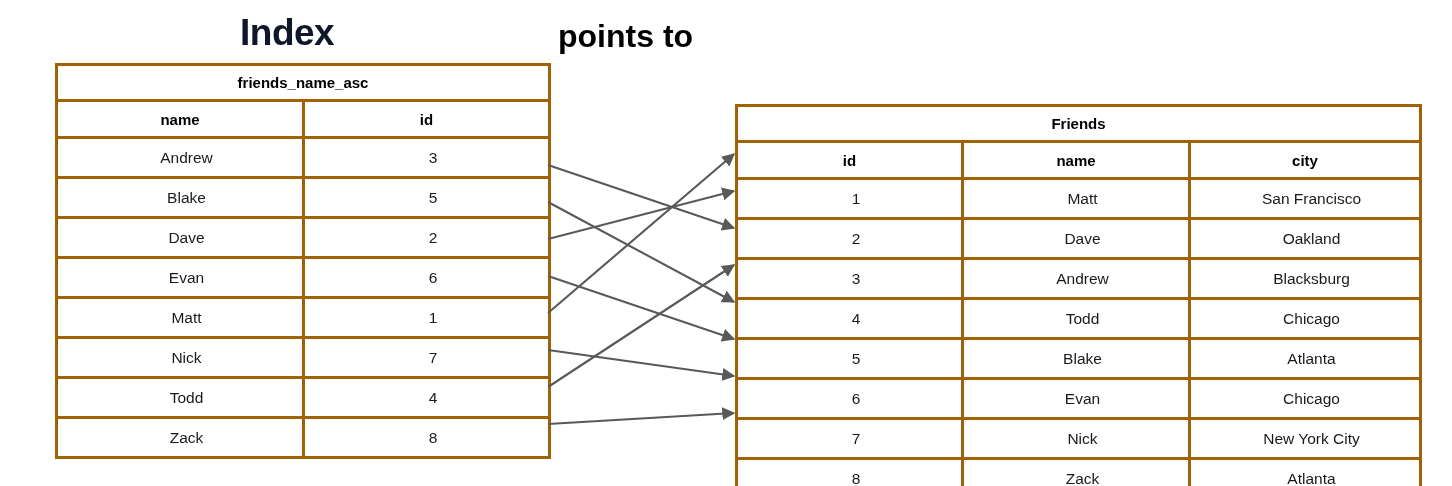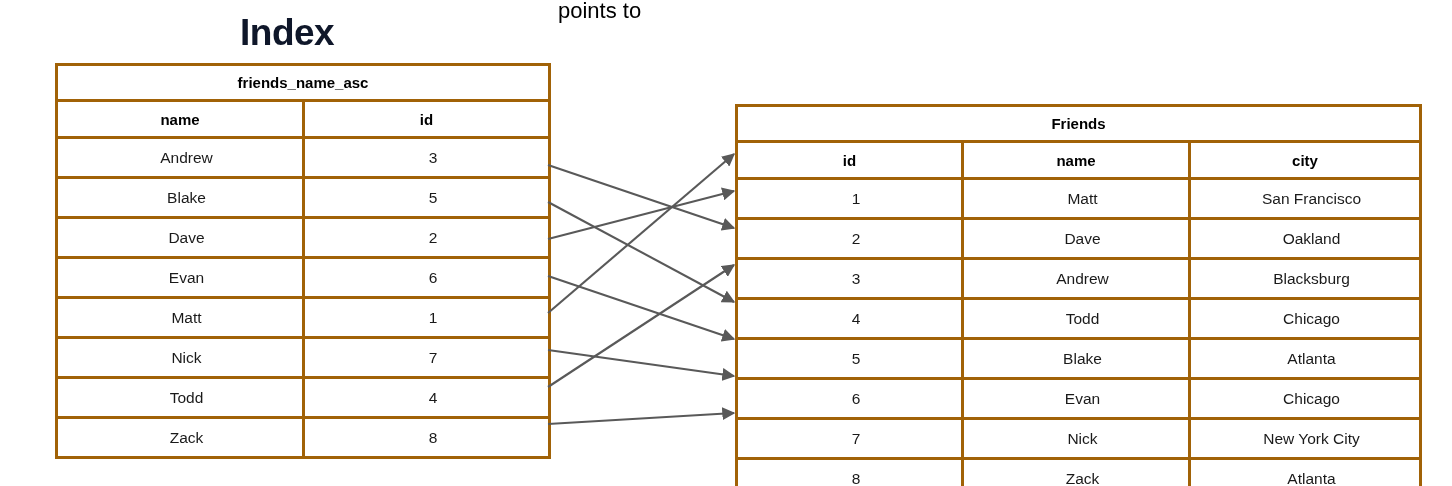--- a/index.html
+++ b/index.html
@@ -30,23 +30,23 @@
     line-height: 1;
     color: #0f172a;
     white-space: nowrap;
   }
   #title-index  { left: 240px; top: 14px; }
   #title-table  { left: 1020px; top: 22px; }
 
   .label-points-to {
     position: absolute;
     left: 558px;
-    top: 0;
-    font-size: 22px;
-    font-weight: 400;
+    top: 20px;
+    font-size: 32px;
+    font-weight: 700;
     line-height: 1;
     color: #000000;
     white-space: nowrap;
   }
 
   
   .db-table {
     position: absolute;
     border-collapse: collapse;
     table-layout: fixed;

